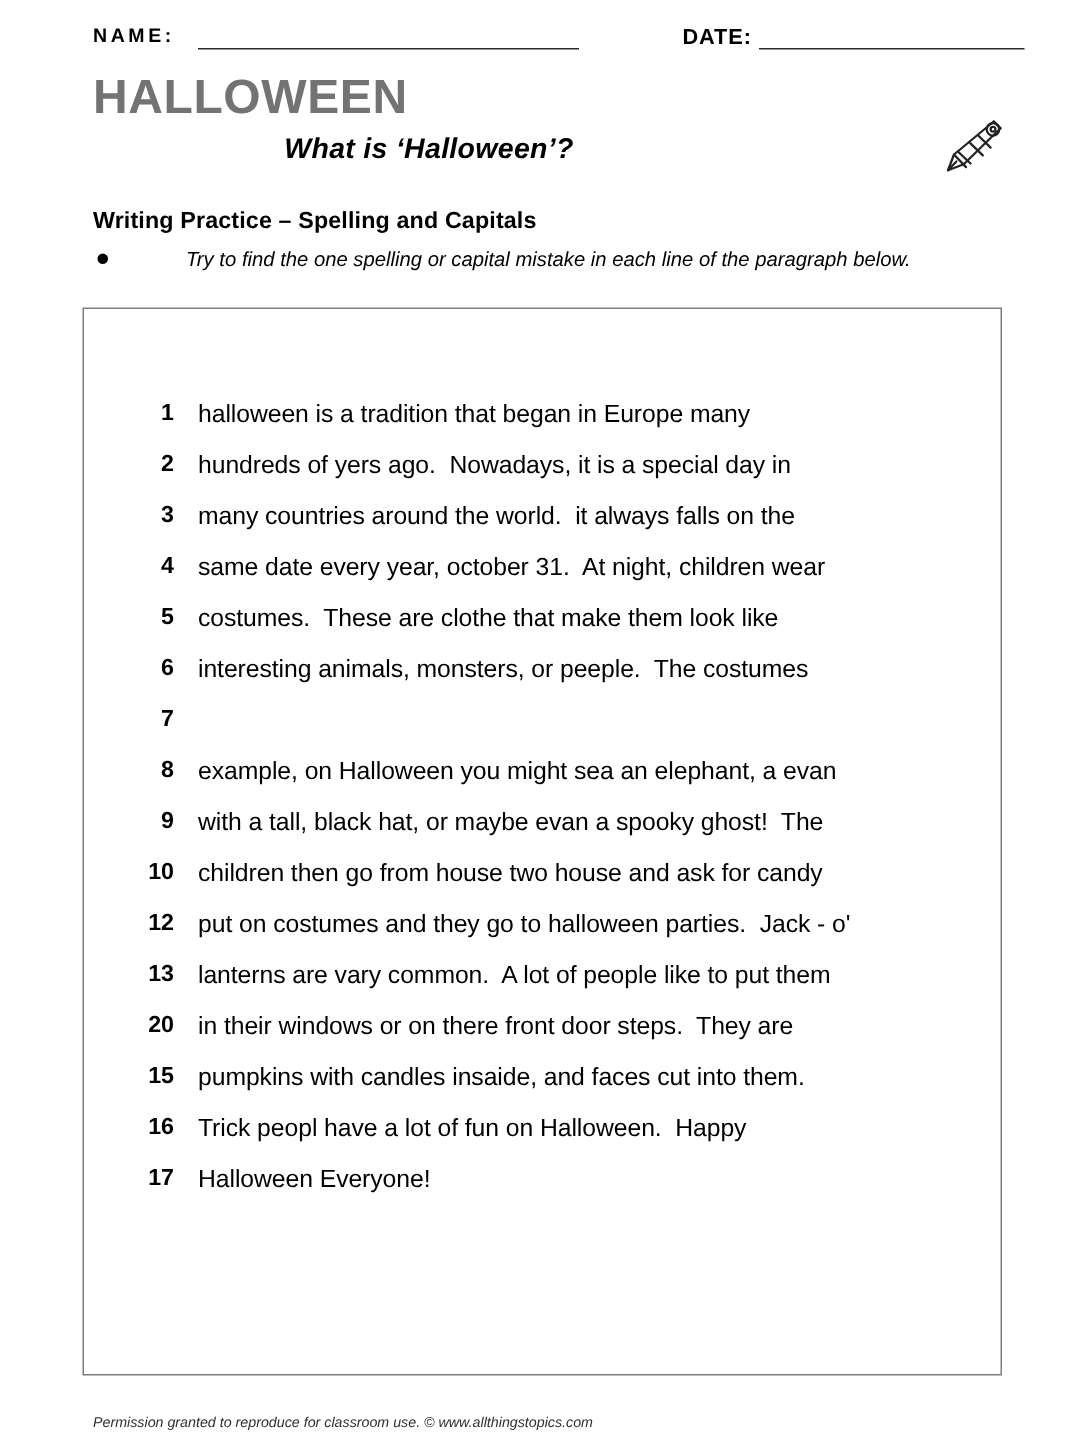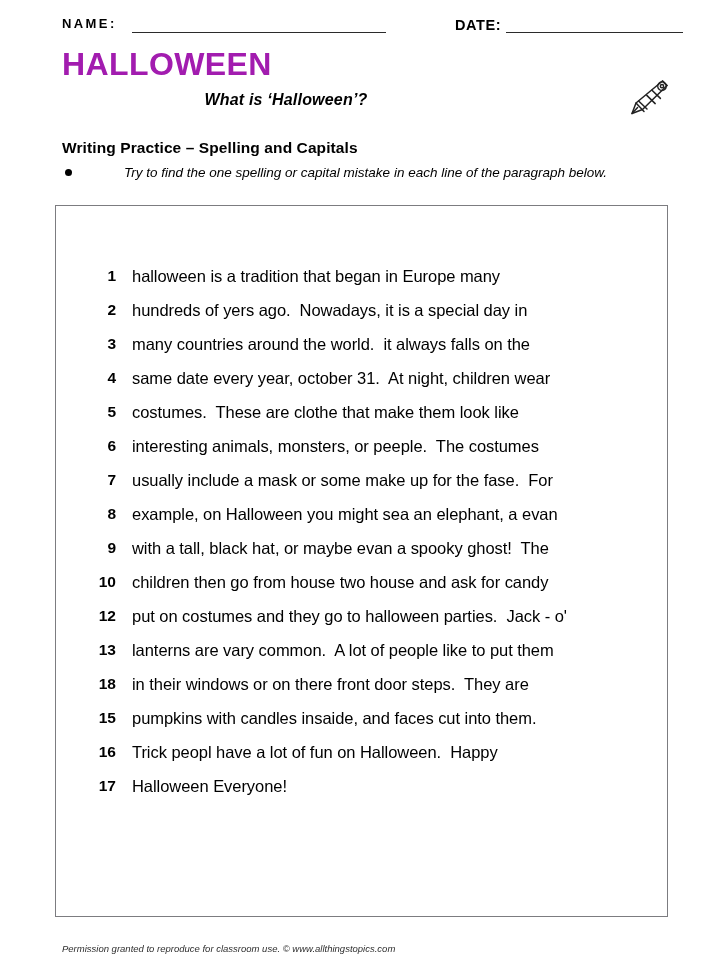--- a/index.html
+++ b/index.html
@@ -68,21 +68,21 @@
     line-height: 36px;
   }
 
   
   .subtitle {
     position: absolute;
     left: 0;
     top: 88px;
     width: 572px;
     text-align: center;
-    font-size: 16px;
+    font-size: 19px;
     font-weight: bold;
     font-style: italic;
     line-height: 24px;
     letter-spacing: 0.2px;
   }
 
   
   .pencil-icon {
     position: absolute;
     left: 626px;
@@ -185,21 +185,21 @@
 </head>
 <body>
 
 <div class="header-row">
   <div class="name-label">NAME:</div>
   <div class="name-rule"></div>
   <div class="date-label">DATE:</div>
   <div class="date-rule"></div>
 </div>
 
-<div class="main-title" style="color: #a21caf;">HALLOWEEN</div>
+<div class="main-title" style="color: #737373;">HALLOWEEN</div>
 <div class="subtitle">What is ‘Halloween’?</div>
 
 <div class="pencil-icon">
   <svg viewBox="0 0 46 42" width="46" height="42" aria-hidden="true">
     <g fill="none" stroke="#222222" stroke-width="1.5" stroke-linejoin="round" stroke-linecap="round">
       <path d="M36.5 5.0 L41.0 9.5 L16.5 33.5 L6.0 37.5 L10.0 27.0 Z"></path>
       <path d="M36.5 5.0 L41.0 9.5"></path>
       <ellipse cx="36.0" cy="10.2" rx="4.2" ry="4.2" transform="rotate(-45 36.0 10.2)"></ellipse>
       <circle cx="36.0" cy="10.2" r="1.6"></circle>
       <path d="M12.6 25.0 L21.0 33.0"></path>
@@ -238,21 +238,20 @@
       <div class="text-line">
         <span class="line-number">5</span>
         <span class="line-text">costumes.  These are clothe that make them look like</span>
       </div>
       <div class="text-line">
         <span class="line-number">6</span>
         <span class="line-text">interesting animals, monsters, or peeple.  The costumes</span>
       </div>
       <div class="text-line">
         <span class="line-number">7</span>
-        <span class="line-text">usually include a mask or some make up for the fase.  For</span>
       </div>
       <div class="text-line">
         <span class="line-number">8</span>
         <span class="line-text">example, on Halloween you might sea an elephant, a evan</span>
       </div>
       <div class="text-line">
         <span class="line-number">9</span>
         <span class="line-text">with a tall, black hat, or maybe evan a spooky ghost!  The</span>
       </div>
       <div class="text-line">
@@ -261,21 +260,21 @@
       </div>
       <div class="text-line">
         <span class="line-number">12</span>
         <span class="line-text">put on costumes and they go to halloween parties.  Jack - o'</span>
       </div>
       <div class="text-line">
         <span class="line-number">13</span>
         <span class="line-text">lanterns are vary common.  A lot of people like to put them</span>
       </div>
       <div class="text-line">
-        <span class="line-number">18</span>
+        <span class="line-number">20</span>
         <span class="line-text">in their windows or on there front door steps.  They are</span>
       </div>
       <div class="text-line">
         <span class="line-number">15</span>
         <span class="line-text">pumpkins with candles insaide, and faces cut into them.</span>
       </div>
       <div class="text-line">
         <span class="line-number">16</span>
         <span class="line-text">Trick peopl have a lot of fun on Halloween.  Happy</span>
       </div>

